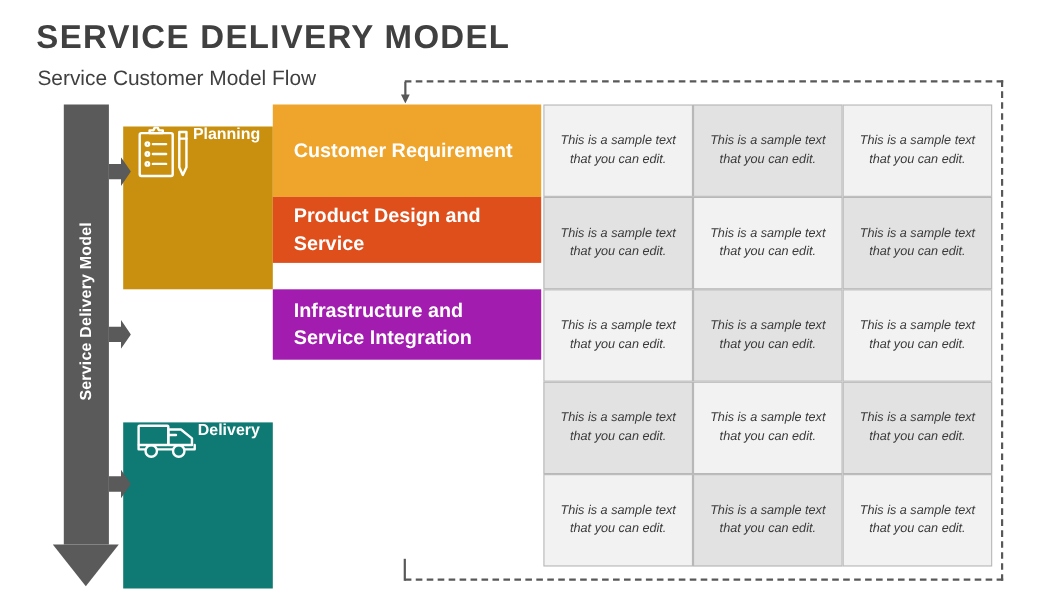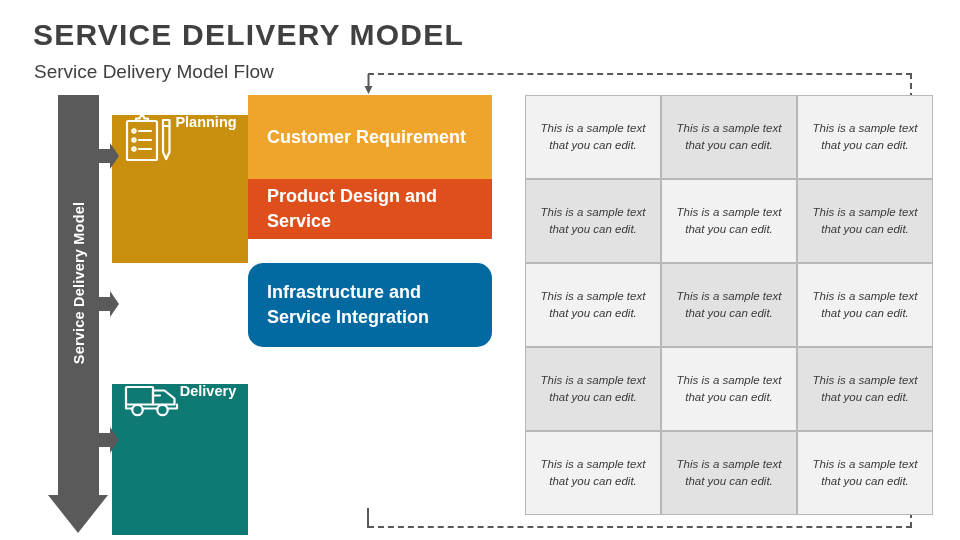--- a/index.html
+++ b/index.html
@@ -152,38 +152,37 @@
   }
 
   
   .cell {
     position: absolute;
     display: flex;
     align-items: center;
     justify-content: center;
     border: 1px solid #b8b8b8;
     box-sizing: border-box;
-    margin-left: 31px;
   }
   .cell-text {
     font-size: 11.5px;
     font-style: italic;
     color: #3a3a3a;
     text-align: center;
     line-height: 1.45;
     padding: 0 10px;
   }
 </style>
 </head>
 <body>
 
 <div id="slide">
 
   <div id="title">SERVICE DELIVERY MODEL</div>
-  <div id="subtitle">Service Delivery Model Flow</div>
+  <div id="subtitle">Service Customer Model Flow</div>
 
   <div id="dashed-frame"></div>
   <div id="flow-stub-bottom"></div>
   <svg id="flow-arrow-down" viewBox="0 0 9 20">
     <path d="M4.5 0 L4.5 13" stroke="#585858" stroke-width="2" fill="none"></path>
     <path d="M0.5 12 L4.5 20 L8.5 12 Z" fill="#585858"></path>
   </svg>
 
   <div id="vbar">
     <div id="vbar-label">Service Delivery Model</div>
@@ -233,21 +232,21 @@
   <svg class="cat-arrow" style="top:427px;" viewBox="0 0 20 26">
     <path d="M0 6 L11 6 L11 0 L20 13 L11 26 L11 20 L0 20 Z" fill="#5a5a5a"></path>
   </svg>
 
   <div class="row-band" style="top:95px; height:84px; background:#EFA42B;">
     <div class="row-band-label">Customer Requirement</div>
   </div>
   <div class="row-band" style="top:179px; height:60px; background:#DF4F1C;">
     <div class="row-band-label">Product Design and Service</div>
   </div>
-  <div class="row-band" style="top:263px; height:84px; background:#0369a1;border-radius:15px;">
+  <div class="row-band" style="top:263px; height:64px; background:#a21caf;">
     <div class="row-band-label">Infrastructure and Service Integration</div>
   </div>
 
   <div class="cell" style="left:494px; top:95px; width:136px; height:84px; background:#f2f2f2;">
     <div class="cell-text">This is a sample text that you can edit.</div>
     </div>
   <div class="cell" style="left:630px; top:95px; width:136px; height:84px; background:#e2e2e2;">
     <div class="cell-text">This is a sample text that you can edit.</div>
     </div>
   <div class="cell" style="left:766px; top:95px; width:136px; height:84px; background:#f2f2f2;">

